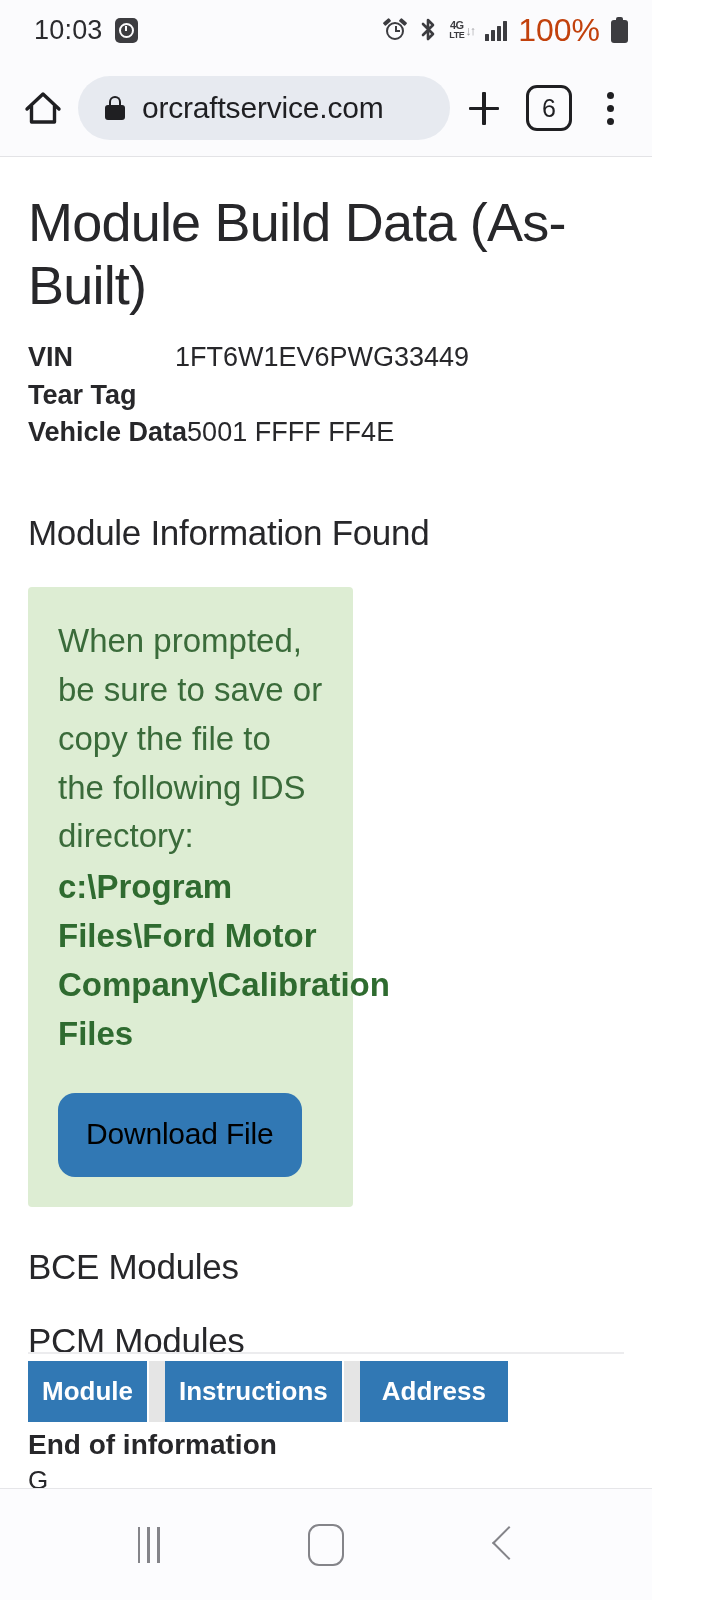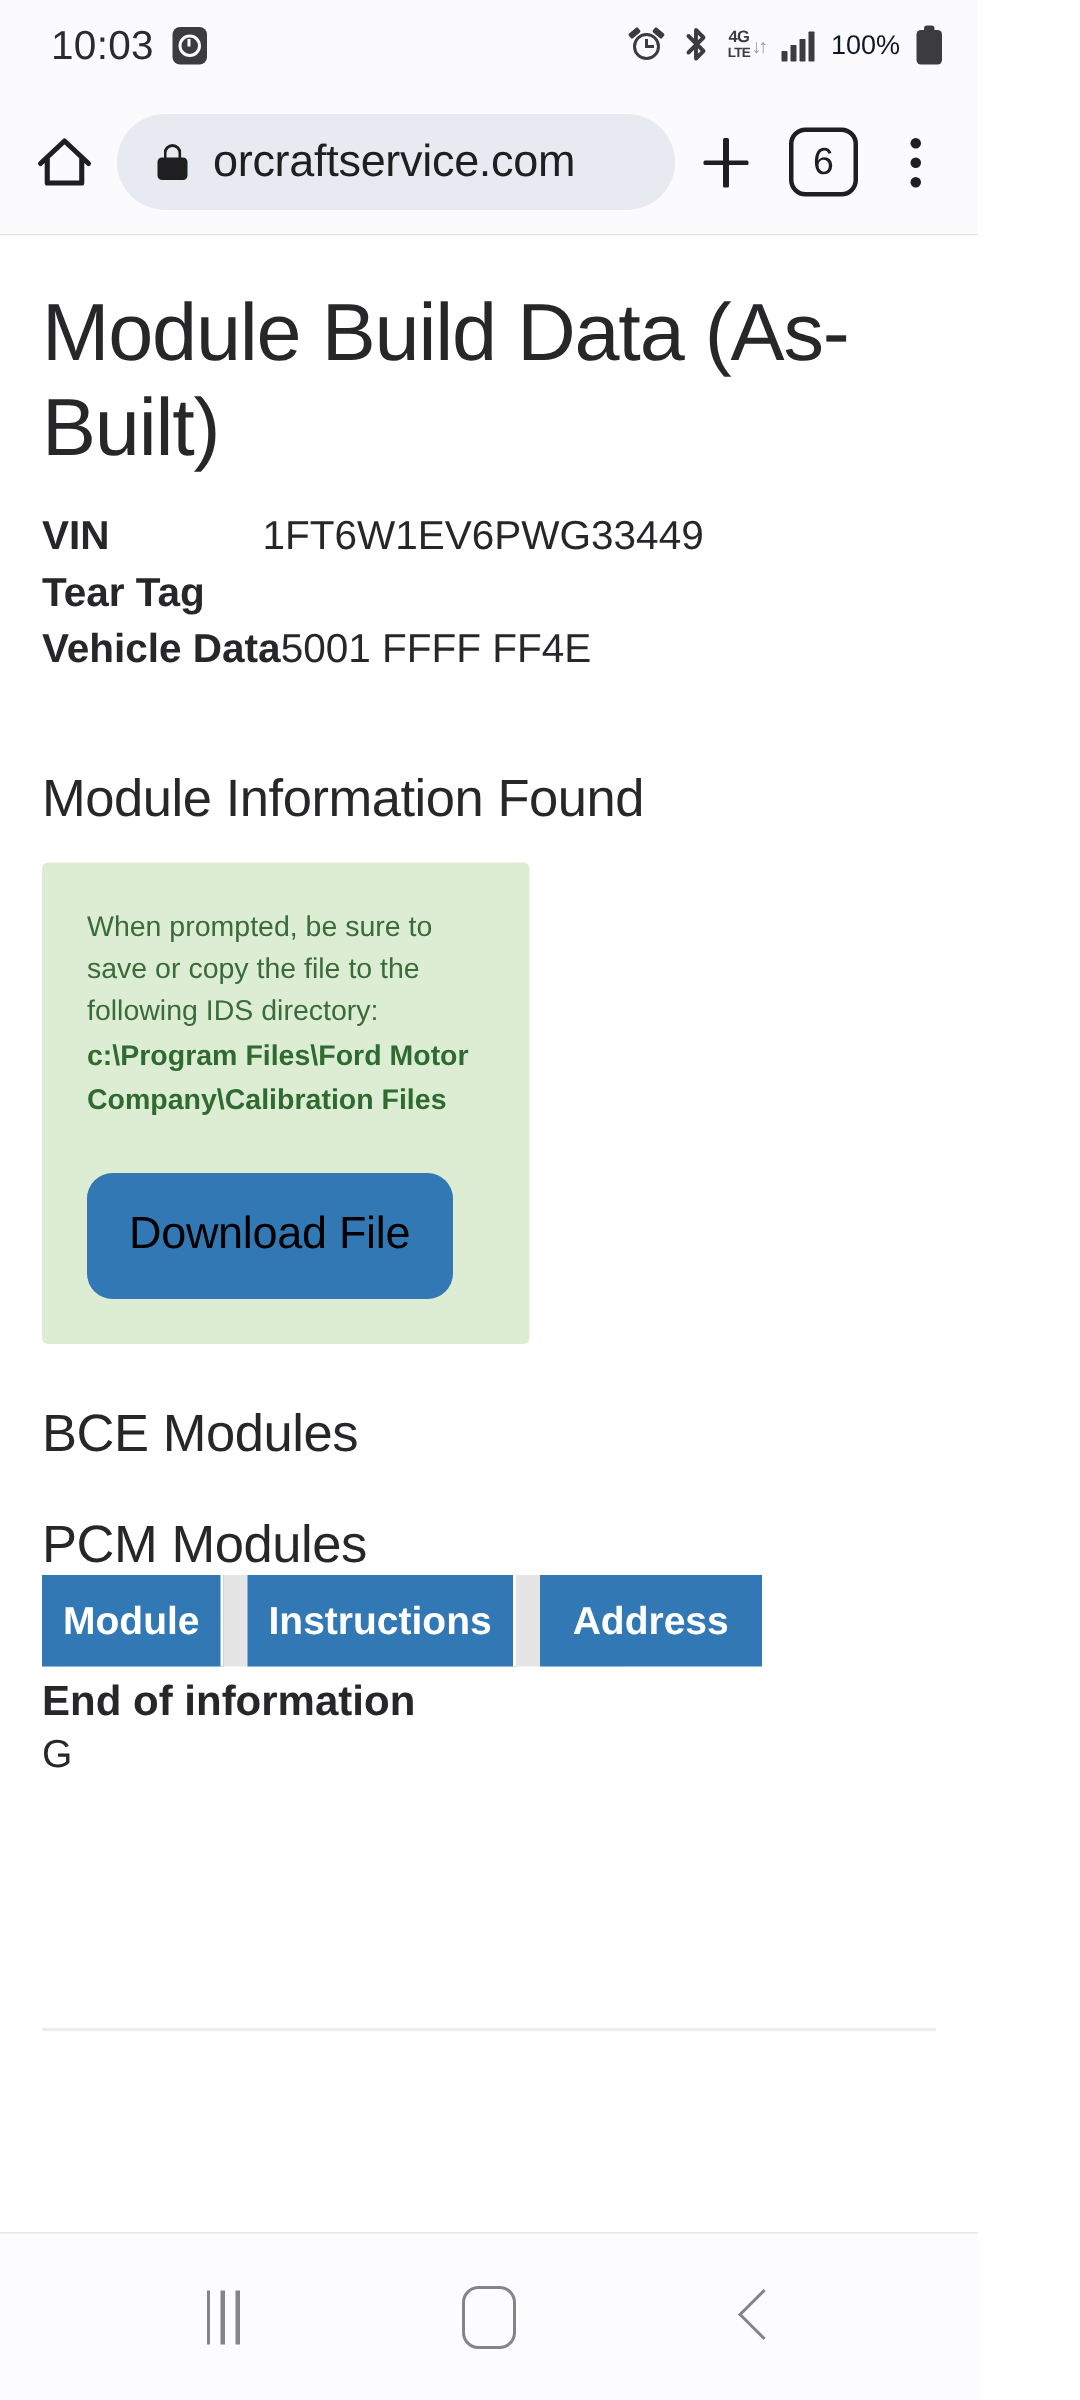--- a/index.html
+++ b/index.html
@@ -58,21 +58,21 @@
   .lte-text .lt { font-size:9px; font-weight:bold; color:#3c3c40; letter-spacing:-0.5px; }
   .lte-arrows { display:flex; font-size:13px; color:#9a9a9e; line-height:1; letter-spacing:-2px; }
 
   .ico-signal { display:flex; align-items:flex-end; gap:2px; height:22px; }
   .ico-signal i { width:4px; background:#3c3c40; border-radius:0.5px; display:block; }
   .ico-signal i:nth-child(1){height:7px;}
   .ico-signal i:nth-child(2){height:11px;}
   .ico-signal i:nth-child(3){height:15px;}
   .ico-signal i:nth-child(4){height:20px;}
 
-  .battery-pct { font-size:18px; color:#0f172a; letter-spacing:0px; }
+  .battery-pct { font-size:32px; color:#c2410c; letter-spacing:0px; }
   .ico-battery { width:17px; height:26px; position:relative; }
   .ico-battery .body { position:absolute; left:0; top:3px; width:17px; height:23px; background:#3c3c40; border-radius:3px; }
   .ico-battery .cap { position:absolute; left:5px; top:0px; width:7px; height:4px; background:#3c3c40; border-radius:2px 2px 0 0; }
 
   
   .browser-bar {
     height:97px; flex:0 0 97px;
     background:#fbfbfd;
     display:flex; align-items:center;
     padding:0 22px 0 20px;
@@ -128,30 +128,30 @@
   }
   .meta-row { font-size:27px; line-height:1.38; color:#27272a; white-space:nowrap; }
   .meta-label { font-weight:bold; }
   .meta-value { font-weight:normal; }
   .meta-row.vin .meta-label { display:inline-block; min-width:147px; }
 
   .section-head {
     font-size:35px; font-weight:normal; color:#27272a;
     letter-spacing:-0.3px;
   }
-  .section-head.mif { margin-top:62px; margin-bottom:22px; }
+  .section-head.mif { margin-top:62px; margin-bottom:34px; }
   .section-head.pcm { margin-top:34px; }
   .section-head.bce { margin-top:40px; margin-bottom:18px; }
 
   .alert-green {
     width:325px; background:#ddedd3; border-radius:4px;
     padding:30px 28px 30px 30px;
   }
   .alert-text {
-    font-size:19px; line-height:1.48; color:#3a6b3a;
+    font-size:33px; line-height:1.48; color:#3a6b3a;
   }
   .alert-path {
     display:block; font-weight:bold; color:#2f6b30; margin-top:2px;
   }
   .btn-download {
     margin-top:34px;
     background:#3178b4; color:#000000;
     font-family:"Liberation Sans", sans-serif;
     font-size:30px; line-height:1;
     border:none; border-radius:17px;

